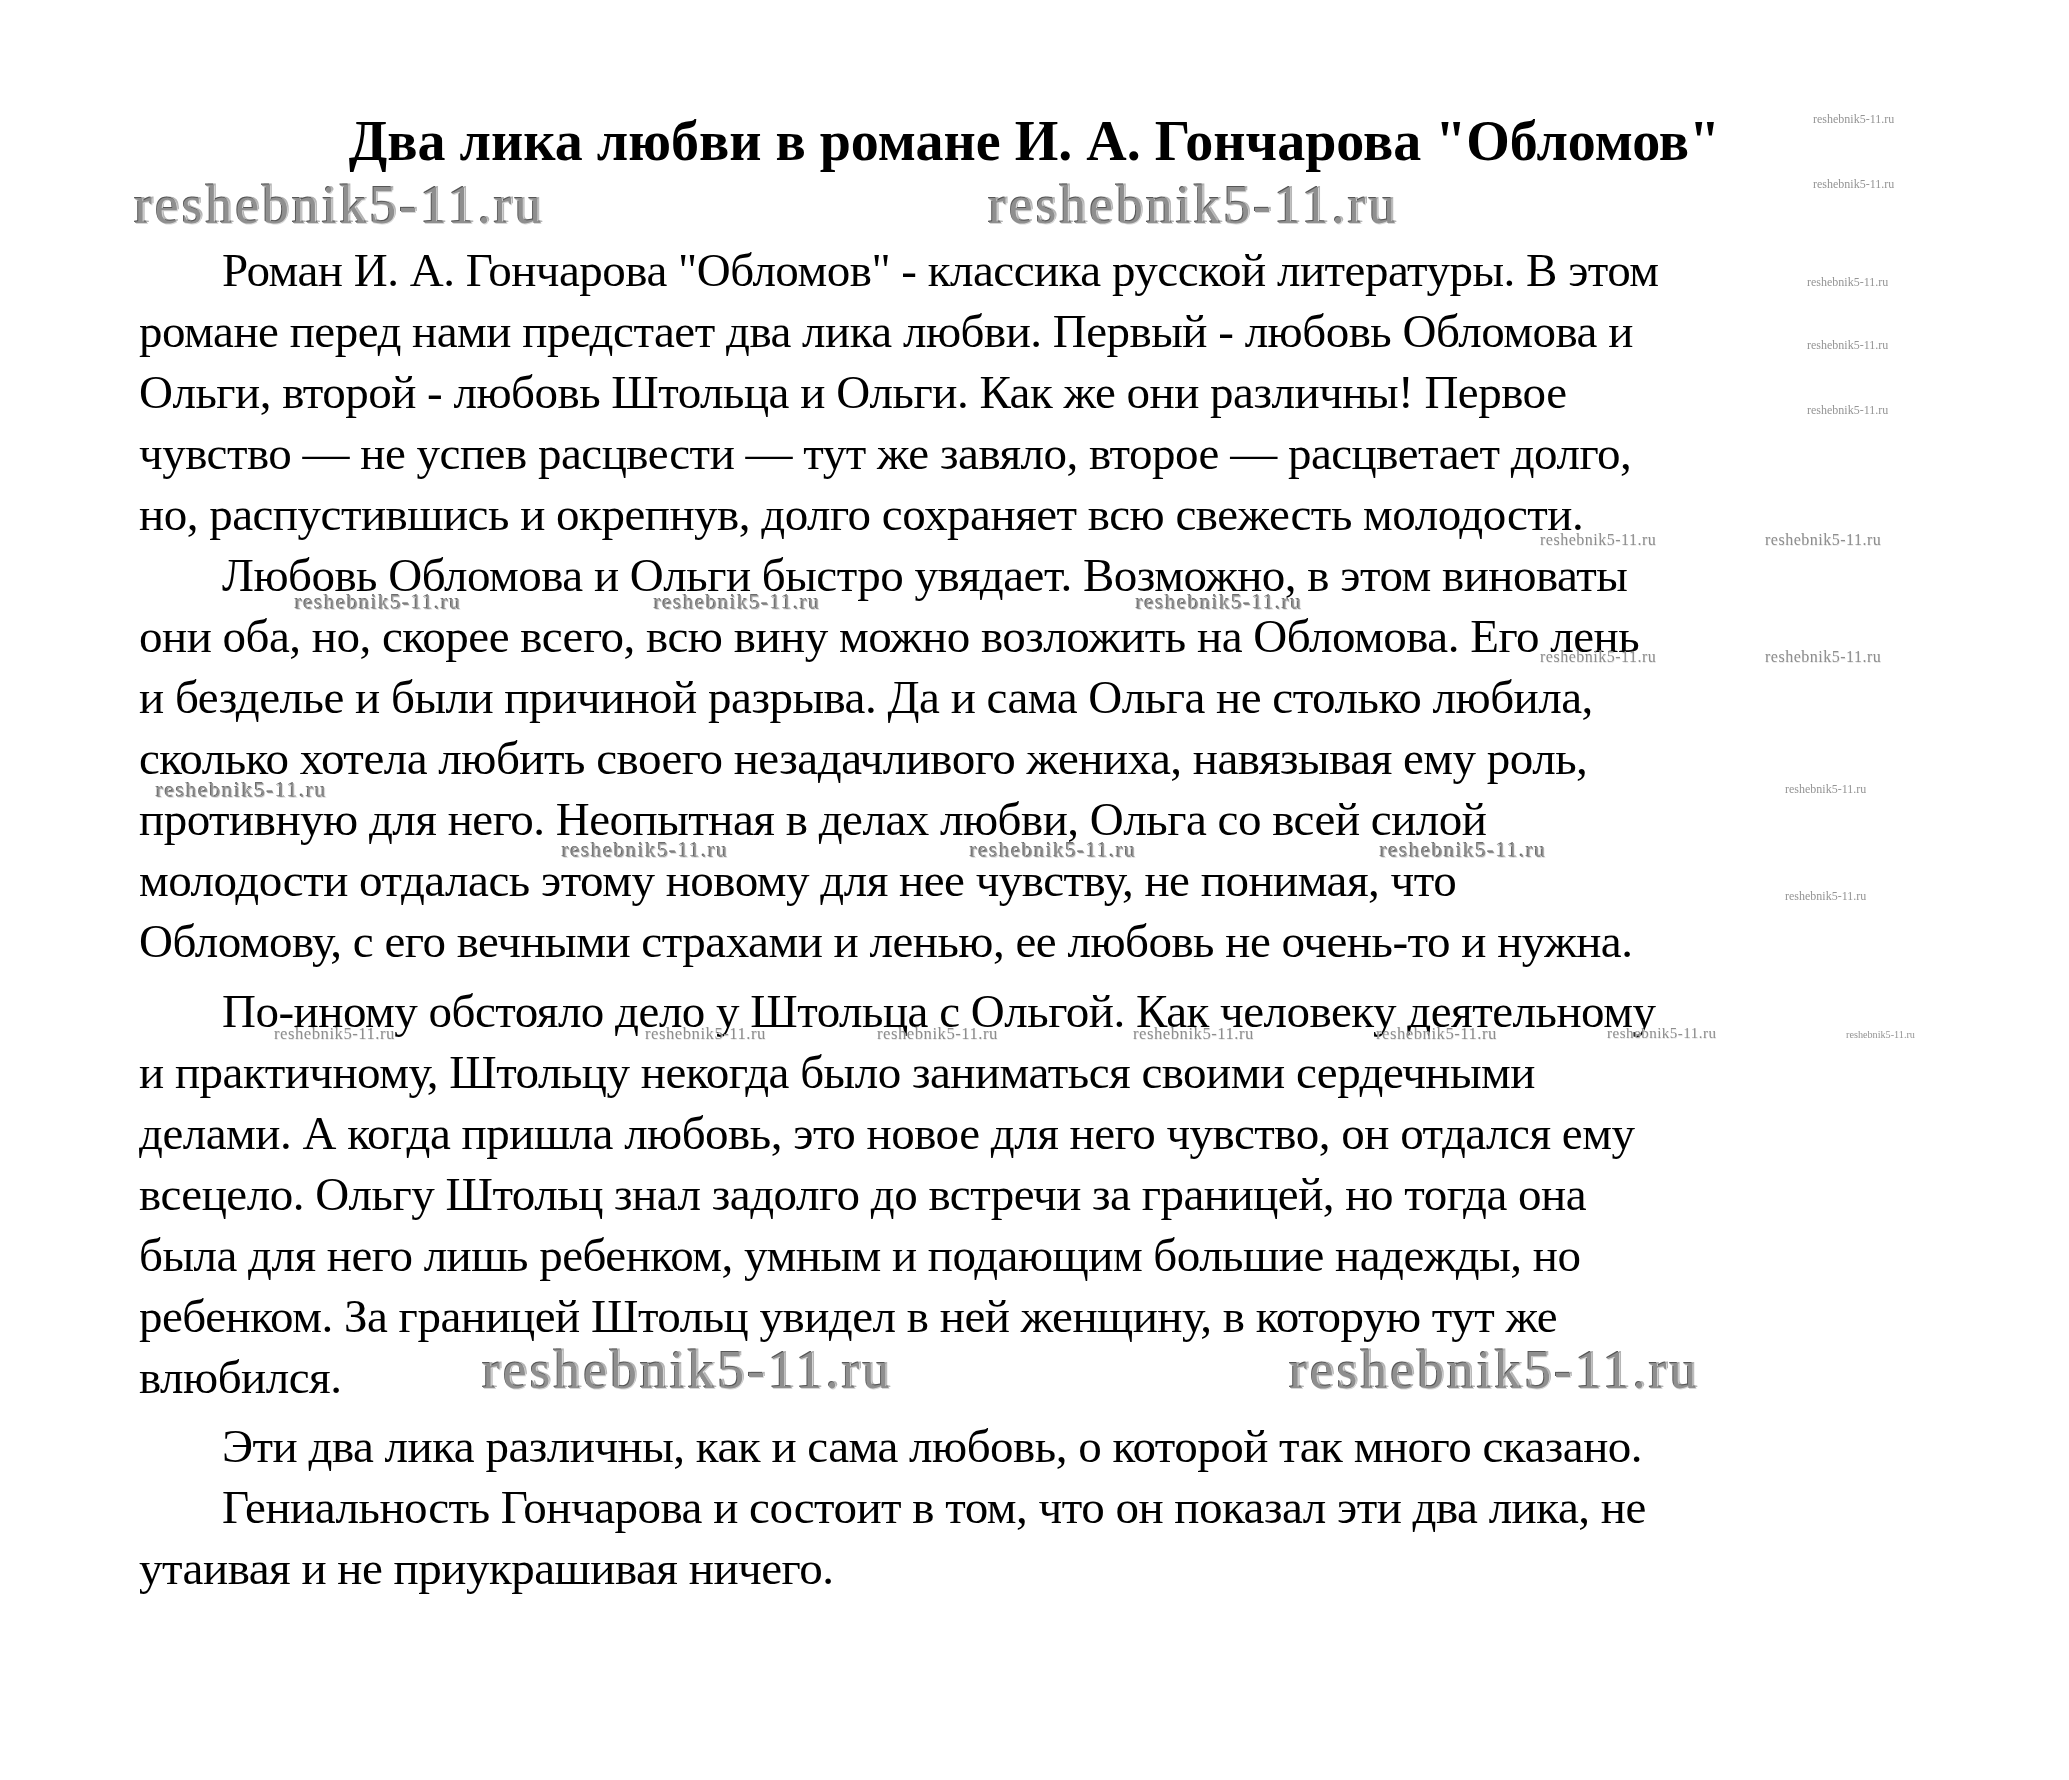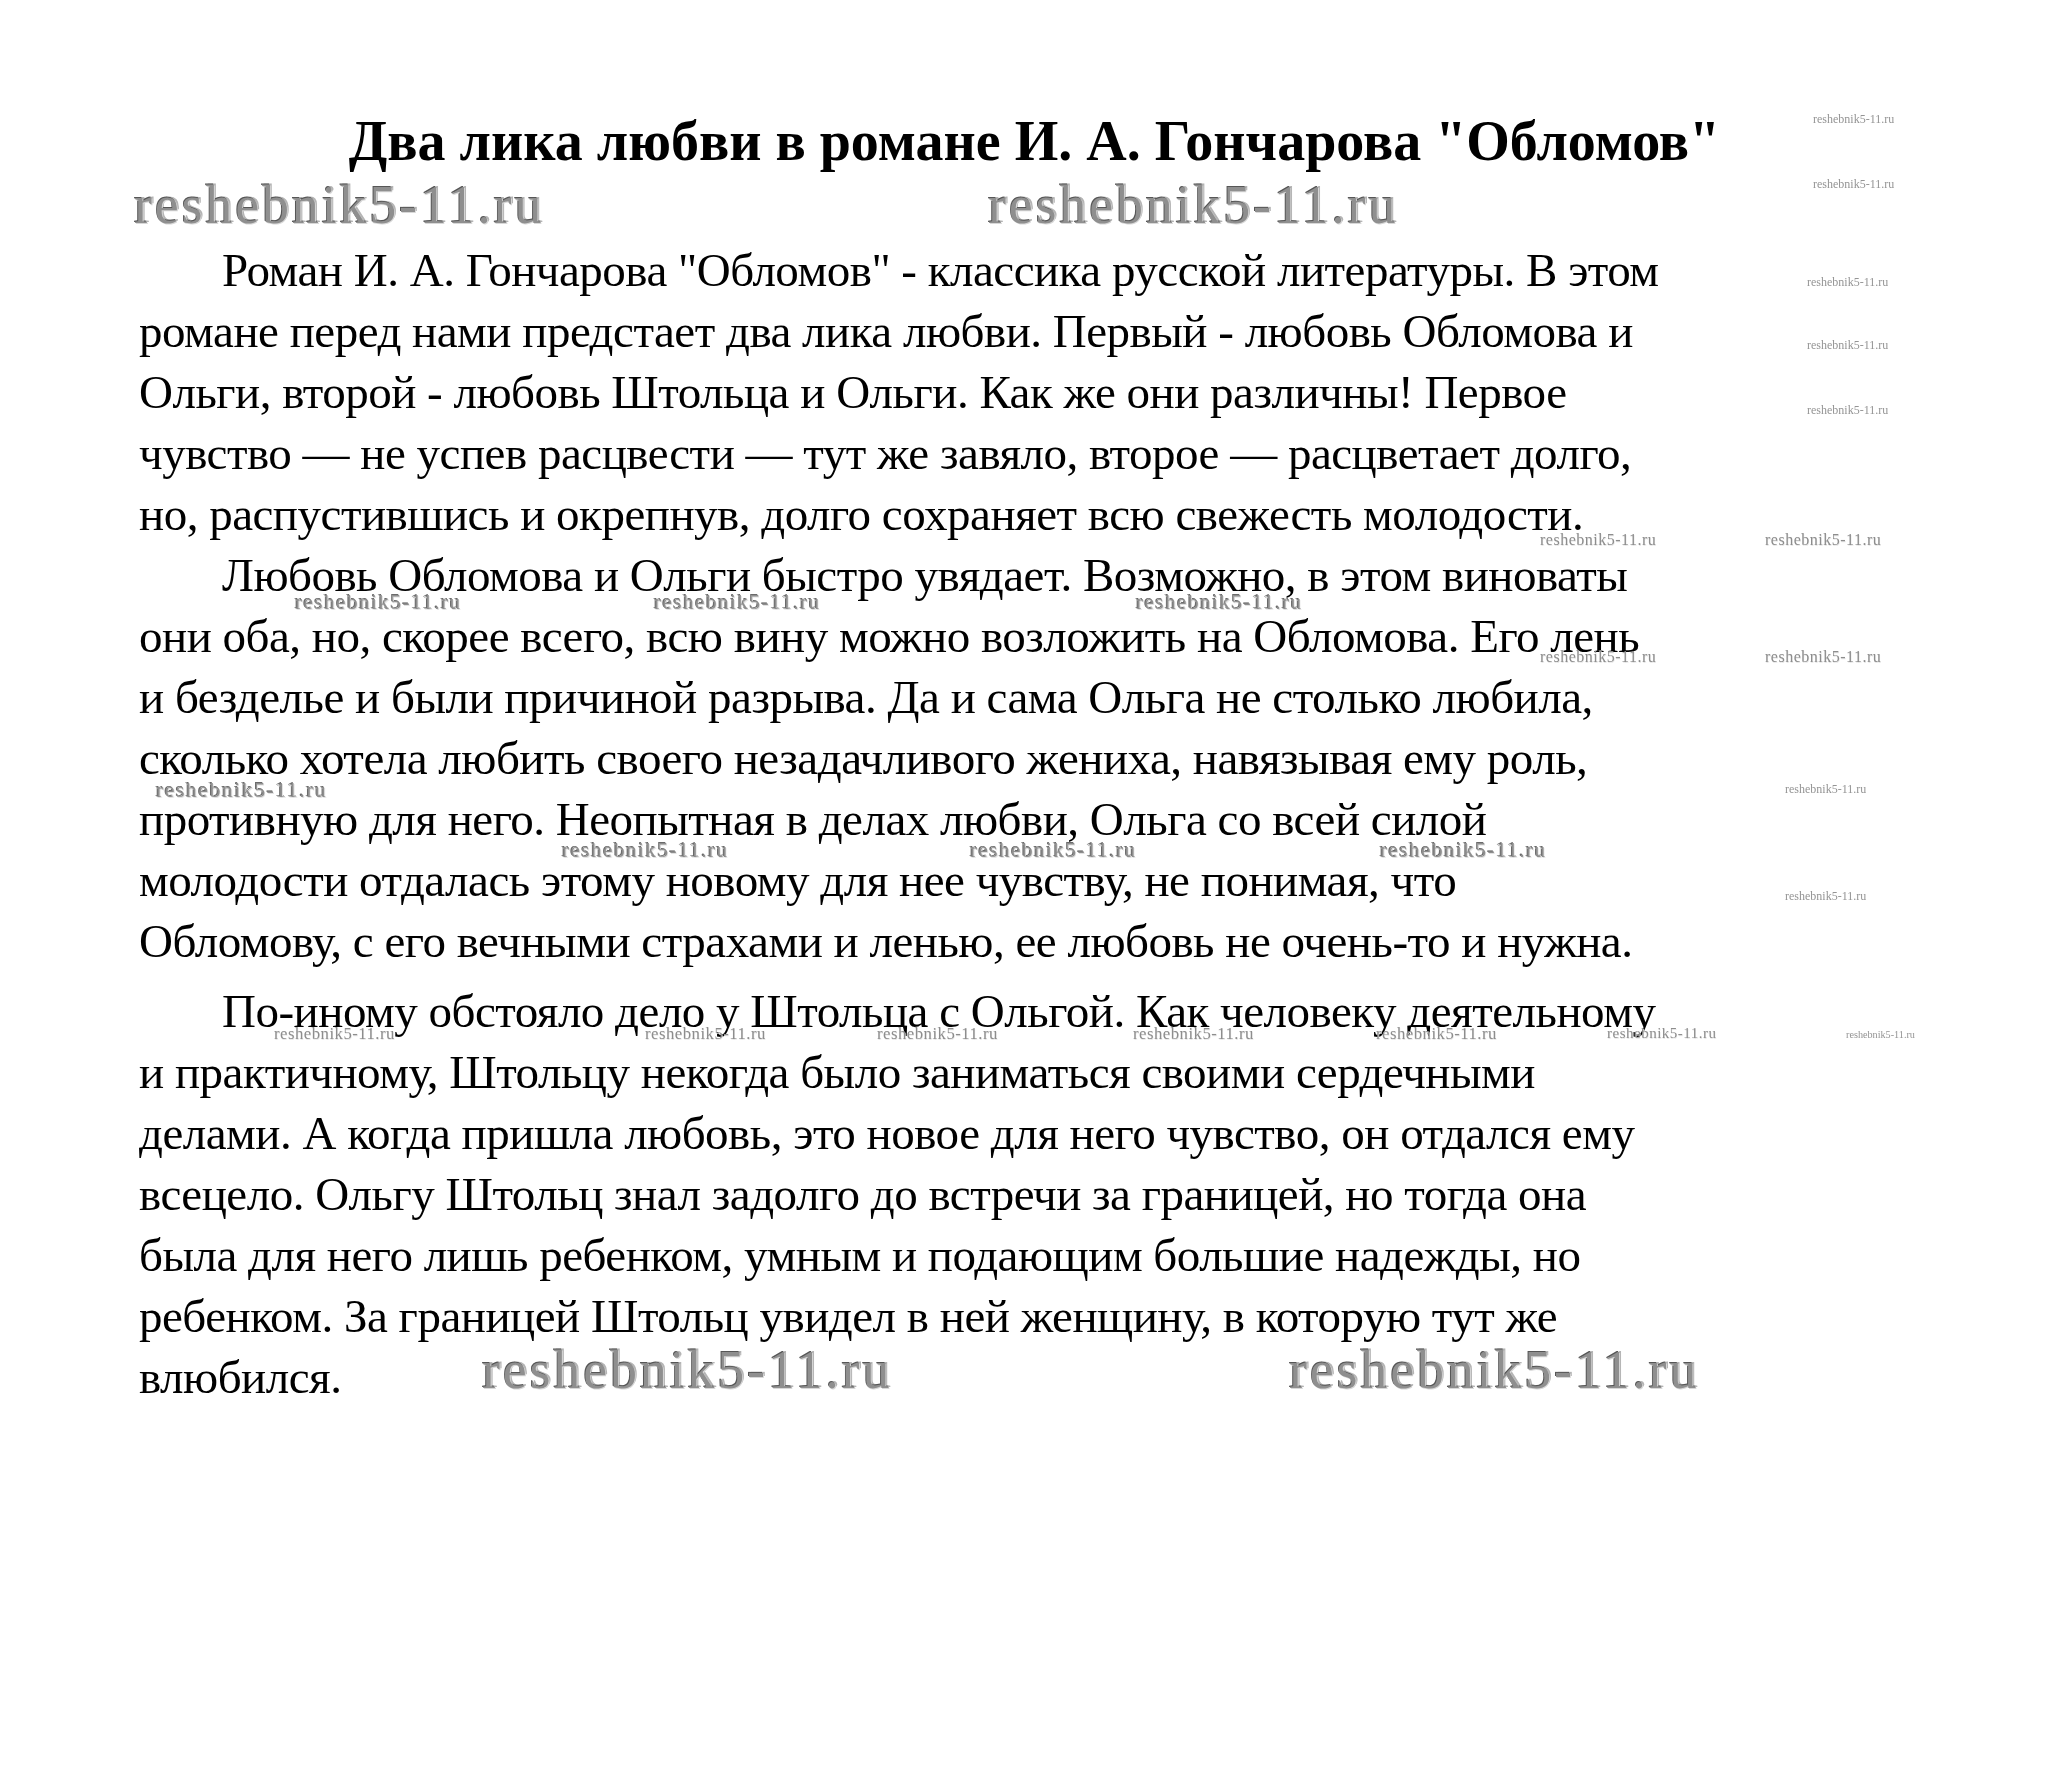--- a/index.html
+++ b/index.html
@@ -89,20 +89,23 @@
 противную для него. Неопытная в делах любви, Ольга со всей силой
 молодости отдалась этому новому для нее чувству, не понимая, что
 Обломову, с его вечными страхами и ленью, ее любовь не очень-то и нужна.</p>
       <p class="para" style="margin-top: 8.3px;">По-иному обстояло дело у Штольца с Ольгой. Как человеку деятельному
 и практичному, Штольцу некогда было заниматься своими сердечными
 делами. А когда пришла любовь, это новое для него чувство, он отдался ему
 всецело. Ольгу Штольц знал задолго до встречи за границей, но тогда она
 была для него лишь ребенком, умным и подающим большие надежды, но
 ребенком. За границей Штольц увидел в ней женщину, в которую тут же
 влюбился.</p>
+      <p class="para" style="margin-top: 8.3px;">Эти два лика различны, как и сама любовь, о которой так много сказано.</p>
+      <p class="para">Гениальность Гончарова и состоит в том, что он показал эти два лика, не
+утаивая и не приукрашивая ничего.</p>
     </div>
 
   <div class="watermark-layer">
       <span class="wm big" style="left: 134px; top: 178px; font-size: 54px; color: rgb(143, 143, 143);">reshebnik5-11.ru</span>
       <span class="wm big" style="left: 988px; top: 178px; font-size: 54px; color: rgb(143, 143, 143);">reshebnik5-11.ru</span>
       <span class="wm tiny" style="left: 1813px; top: 113px; font-size: 12px; color: rgb(148, 148, 148);">reshebnik5-11.ru</span>
       <span class="wm tiny" style="left: 1813px; top: 178px; font-size: 12px; color: rgb(148, 148, 148);">reshebnik5-11.ru</span>
       <span class="wm tiny" style="left: 1807px; top: 276px; font-size: 12px; color: rgb(148, 148, 148);">reshebnik5-11.ru</span>
       <span class="wm tiny" style="left: 1807px; top: 339px; font-size: 12px; color: rgb(148, 148, 148);">reshebnik5-11.ru</span>
       <span class="wm tiny" style="left: 1807px; top: 404px; font-size: 12px; color: rgb(148, 148, 148);">reshebnik5-11.ru</span>

